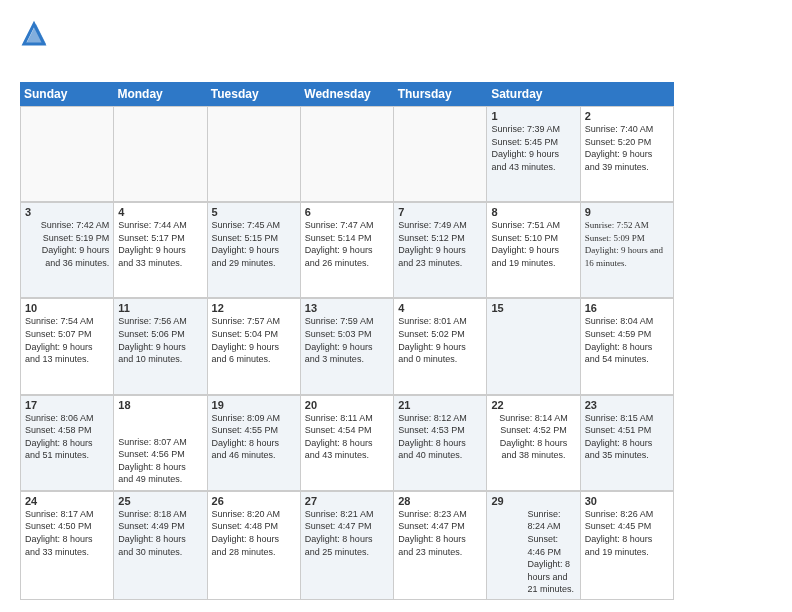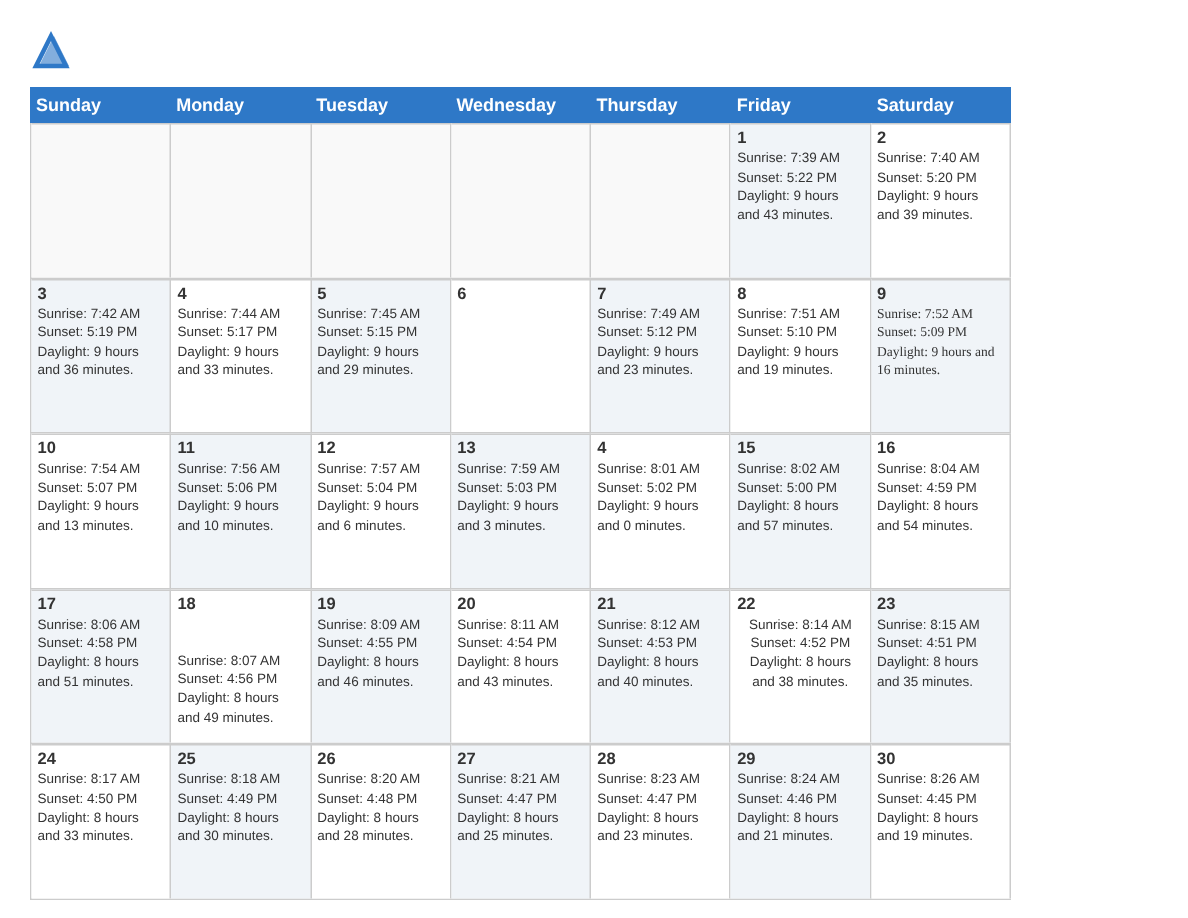--- a/index.html
+++ b/index.html
@@ -9,20 +9,21 @@
       font-family: Arial, sans-serif;
       background: #fff;
       overflow: hidden;
     }
     .page {
       width: 694px;
       height: 612px;
       padding: 16px 20px 12px 20px;
       display: flex;
       flex-direction: column;
+      gap: 24px;
     }
     .header {
       display: flex;
       align-items: flex-start;
       justify-content: space-between;
       margin-bottom: 10px;
     }
     .logo {
       display: flex;
       align-items: center;
@@ -139,64 +140,66 @@
     </div>
   </div>
 
   <div class="calendar">
     <div class="cal-header" id="cal-header">
         <div class="cal-header-cell">Sunday</div>
         <div class="cal-header-cell">Monday</div>
         <div class="cal-header-cell">Tuesday</div>
         <div class="cal-header-cell">Wednesday</div>
         <div class="cal-header-cell">Thursday</div>
-        <div class="cal-header-cell">Friday</div>
         <div class="cal-header-cell">Saturday</div>
       </div>
     <div class="cal-body" id="cal-body">
         <div class="cal-row">
           <div class="cal-cell empty"></div>
           <div class="cal-cell empty"></div>
           <div class="cal-cell empty"></div>
           <div class="cal-cell empty"></div>
           <div class="cal-cell empty"></div>
           <div class="cal-cell shaded">
             <div class="day-num">1</div>
             <div class="day-info" style="white-space: pre-line;">Sunrise: 7:39 AM
-Sunset: 5:22 PM
+Sunset: 5:45 PM
 Daylight: 9 hours and 43 minutes.</div>
           </div>
           <div class="cal-cell">
             <div class="day-num">2</div>
             <div class="day-info" style="white-space: pre-line;">Sunrise: 7:40 AM
 Sunset: 5:20 PM
 Daylight: 9 hours and 39 minutes.</div>
           </div>
         </div>
         <div class="cal-row">
           <div class="cal-cell shaded">
             <div class="day-num">3</div>
-            <div class="day-info" style="white-space: pre-line;">Sunrise: 7:42 AM
+            <div class="day-info" style="white-space: pre-line; text-align: right;">Sunrise: 7:42 AM
 Sunset: 5:19 PM
 Daylight: 9 hours and 36 minutes.</div>
           </div>
           <div class="cal-cell">
             <div class="day-num">4</div>
             <div class="day-info" style="white-space: pre-line;">Sunrise: 7:44 AM
 Sunset: 5:17 PM
 Daylight: 9 hours and 33 minutes.</div>
           </div>
           <div class="cal-cell shaded">
             <div class="day-num">5</div>
             <div class="day-info" style="white-space: pre-line;">Sunrise: 7:45 AM
 Sunset: 5:15 PM
 Daylight: 9 hours and 29 minutes.</div>
           </div>
           <div class="cal-cell">
             <div class="day-num">6</div>
+            <div class="day-info" style="white-space: pre-line;">Sunrise: 7:47 AM
+Sunset: 5:14 PM
+Daylight: 9 hours and 26 minutes.</div>
           </div>
           <div class="cal-cell shaded">
             <div class="day-num">7</div>
             <div class="day-info" style="white-space: pre-line;">Sunrise: 7:49 AM
 Sunset: 5:12 PM
 Daylight: 9 hours and 23 minutes.</div>
           </div>
           <div class="cal-cell">
             <div class="day-num">8</div>
             <div class="day-info" style="white-space: pre-line;">Sunrise: 7:51 AM
@@ -236,23 +239,20 @@
 Daylight: 9 hours and 3 minutes.</div>
           </div>
           <div class="cal-cell">
             <div class="day-num">4</div>
             <div class="day-info" style="white-space: pre-line;">Sunrise: 8:01 AM
 Sunset: 5:02 PM
 Daylight: 9 hours and 0 minutes.</div>
           </div>
           <div class="cal-cell shaded">
             <div class="day-num">15</div>
-            <div class="day-info" style="white-space: pre-line;">Sunrise: 8:02 AM
-Sunset: 5:00 PM
-Daylight: 8 hours and 57 minutes.</div>
           </div>
           <div class="cal-cell">
             <div class="day-num">16</div>
             <div class="day-info" style="white-space: pre-line;">Sunrise: 8:04 AM
 Sunset: 4:59 PM
 Daylight: 8 hours and 54 minutes.</div>
           </div>
         </div>
         <div class="cal-row">
           <div class="cal-cell shaded">
@@ -324,21 +324,21 @@
 Daylight: 8 hours and 25 minutes.</div>
           </div>
           <div class="cal-cell">
             <div class="day-num">28</div>
             <div class="day-info" style="white-space: pre-line;">Sunrise: 8:23 AM
 Sunset: 4:47 PM
 Daylight: 8 hours and 23 minutes.</div>
           </div>
           <div class="cal-cell shaded">
             <div class="day-num">29</div>
-            <div class="day-info" style="white-space: pre-line;">Sunrise: 8:24 AM
+            <div class="day-info" style="white-space: pre-line; margin-left: 36px;">Sunrise: 8:24 AM
 Sunset: 4:46 PM
 Daylight: 8 hours and 21 minutes.</div>
           </div>
           <div class="cal-cell">
             <div class="day-num">30</div>
             <div class="day-info" style="white-space: pre-line;">Sunrise: 8:26 AM
 Sunset: 4:45 PM
 Daylight: 8 hours and 19 minutes.</div>
           </div>
         </div>

